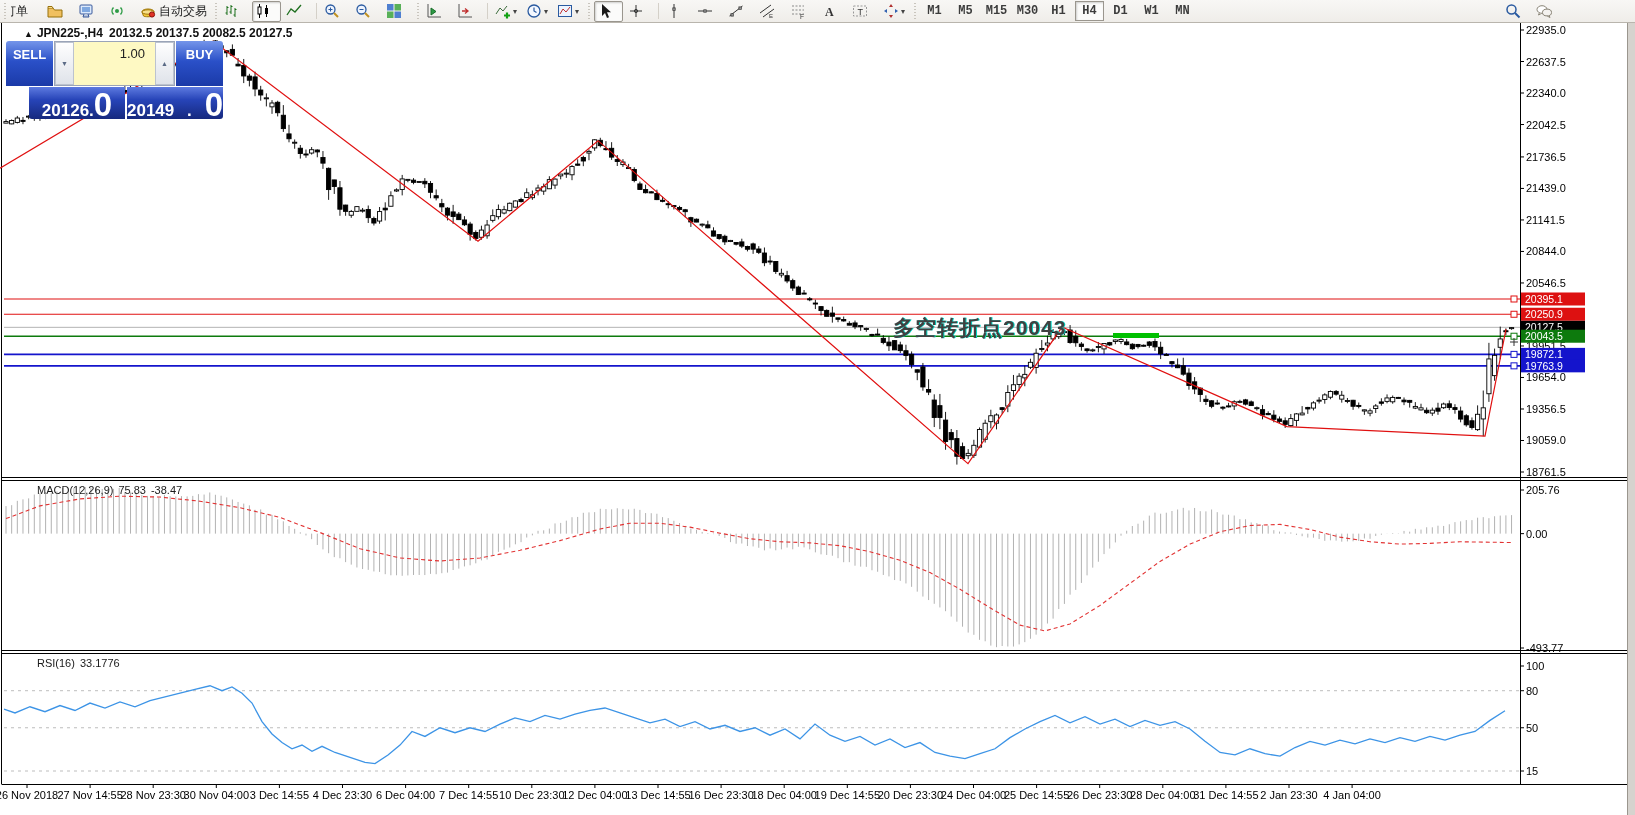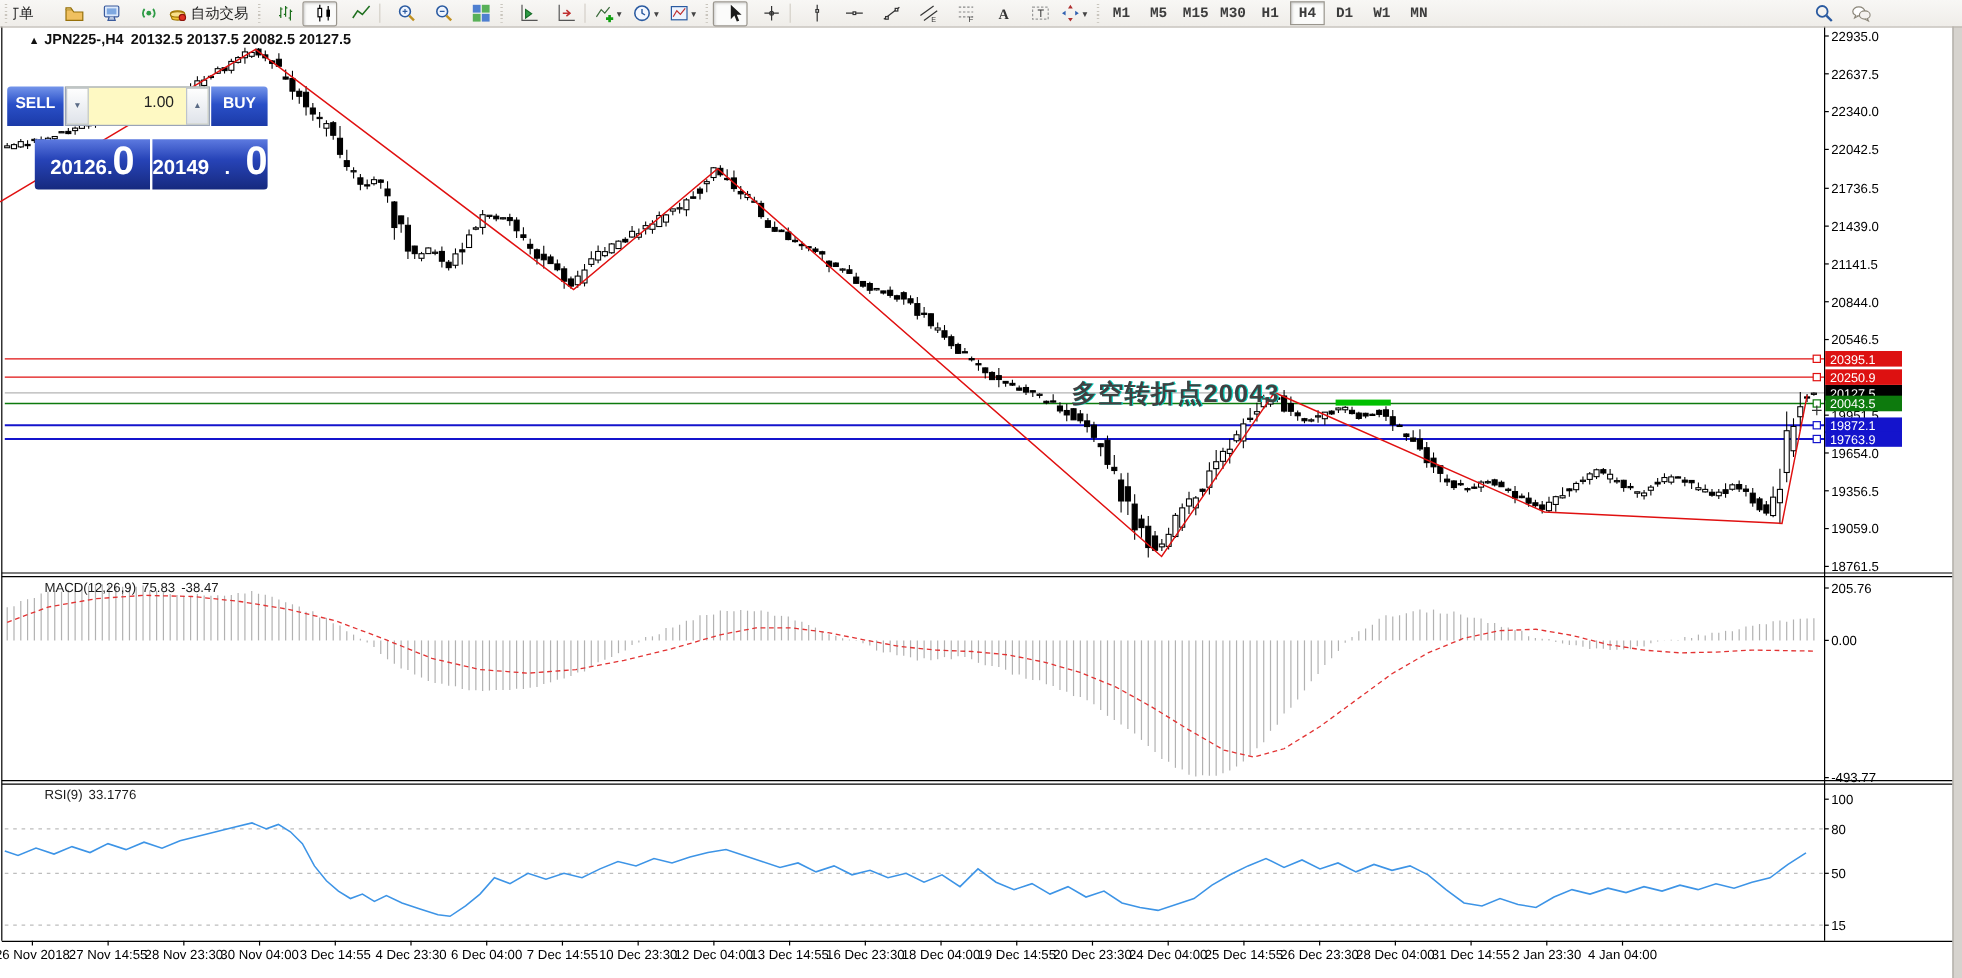--- a/index.html
+++ b/index.html
@@ -6,21 +6,21 @@
   #app{position:relative;width:1635px;height:815px;overflow:hidden;
        font-family:"Liberation Sans","DejaVu Sans",sans-serif;background:#fff;}
   
   #toolbar{position:absolute;left:0;top:0;width:1635px;height:22px;z-index:5;
     background:linear-gradient(#f8f7f5,#efede9);border-bottom:1px solid #b9b5ad;
     display:flex;align-items:center;}
   .grip{width:5px;height:16px;margin:0 2px;
     background-image:repeating-linear-gradient(#c9c5bd 0 1px,transparent 1px 3px);
     background-size:2px 100%;background-repeat:no-repeat;background-position:center;}
   .sep{width:1px;height:16px;background:#d4d0c8;margin:0 3px;}
-  .tb-btn{height:19px;min-width:23px;display:flex;align-items:center;justify-content:flex-end;
+  .tb-btn{height:19px;min-width:23px;display:flex;align-items:center;justify-content:flex-start;
     padding:0 2px;margin:0 1px;border:1px solid transparent;border-radius:2px;cursor:default;}
   .tb-btn.active{background:#fbfbfa;border:1px solid #9a968e;box-shadow:inset 1px 1px 2px rgba(0,0,0,.18);}
   .tb-btn .ticon{width:16px;height:16px;display:inline-block;}
   .tb-btn .ticon svg{width:16px;height:16px;display:block;}
   .tb-btn .tlabel{font-size:12px;color:#222;margin-left:3px;white-space:nowrap;}
   .tb-btn.clip{overflow:hidden;min-width:26px;max-width:26px;justify-content:flex-start;}
   .tb-btn.clip .tlabel{margin-left:-9px;}
   .tb-btn .dd{font-size:8px;color:#444;margin-left:2px;}
   .tf{height:18px;min-width:27px;display:flex;align-items:center;justify-content:center;
     font-size:12px;font-weight:bold;color:#3c3c3c;border:1px solid transparent;margin:0 1px;font-family:Liberation Mono, monospace;}
@@ -28,30 +28,30 @@
   .tb-spacer{flex:1;}
   .tb-right{display:flex;margin-right:72px;}
   
   #chart-svg{position:absolute;left:0;top:0;z-index:1;}
   
   .ovl{position:absolute;z-index:3;}
   #chart-title{left:24px;top:26px;font-size:12px;font-weight:bold;color:#111;}
   #chart-title .tri{font-size:9px;margin-right:4px;}
   #chart-title span{margin-right:6px;}
   #one-click{left:6px;top:41px;width:217px;}
-  .oc-row1{display:flex;height:33px;margin-top:31px;}
+  .oc-row1{display:flex;height:45px;}
   .oc-btn{flex:0 0 47px;background:linear-gradient(#7495ea,#2a50c8 45%,#1b3aa8);
     color:#fff;font-size:13px;font-weight:bold;line-height:27px;text-align:center;cursor:pointer;}
   .oc-btn.sell{border-radius:3px 0 0 0;}
   .oc-btn.buy{border-radius:0 3px 0 0;}
   .oc-spin{flex:1;display:flex;background:#fef9c3;border:1px solid #9aa4b8;box-sizing:border-box;margin:0 1px;}
   .oc-spin-btn{width:17px;background:linear-gradient(#fefefe,#dfe3ea);border:1px solid #bcc3cf;
     color:#5a6a85;font-size:7px;display:flex;align-items:center;justify-content:center;cursor:pointer;}
   .oc-val{flex:1;text-align:right;padding-right:10px;font-size:13px;line-height:24px;color:#222;}
-  .oc-row2{display:flex;height:42px;margin-top:11px;padding-left:23px;}
+  .oc-row2{display:flex;height:32px;margin-top:1px;padding-left:23px;}
   .oc-price{flex:1;background:linear-gradient(#5d7ae0,#2744b8 40%,#16297e);color:#fff;
     display:flex;align-items:baseline;justify-content:center;cursor:pointer;}
   .oc-price.sellp{margin-right:1px;border-radius:0 0 0 3px;}
   .oc-price.buyp{margin-left:1px;border-radius:0 0 3px 0;justify-content:space-between;}
   .oc-pm{font-size:17px;font-weight:bold;line-height:40px;}
   .oc-dot{font-size:17px;font-weight:bold;}
   .oc-big{font-size:33px;font-weight:bold;line-height:36px;}
   #annotation{left:893px;top:314px;font-size:21px;font-weight:bold;color:#404040;
     text-shadow:1px 0 0 #00d8c8;white-space:nowrap;letter-spacing:1px;}
   .pane-label{font-size:11px;color:#1a1a1a;margin-left:31px;}
@@ -1286,15 +1286,15 @@
       </div>
     </div>
   </div>
 
   <div id="annotation" class="ovl">多空转折点20043</div>
 
   <div id="macd-label" class="ovl pane-label">
     <span>MACD(12,26,9)</span><span>75.83</span><span>-38.47</span>
   </div>
   <div id="rsi-label" class="ovl pane-label">
-    <span>RSI(9)</span><span>33.1776</span>
+    <span>RSI(16)</span><span>33.1776</span>
   </div>
 </div>
 
 </body></html>

